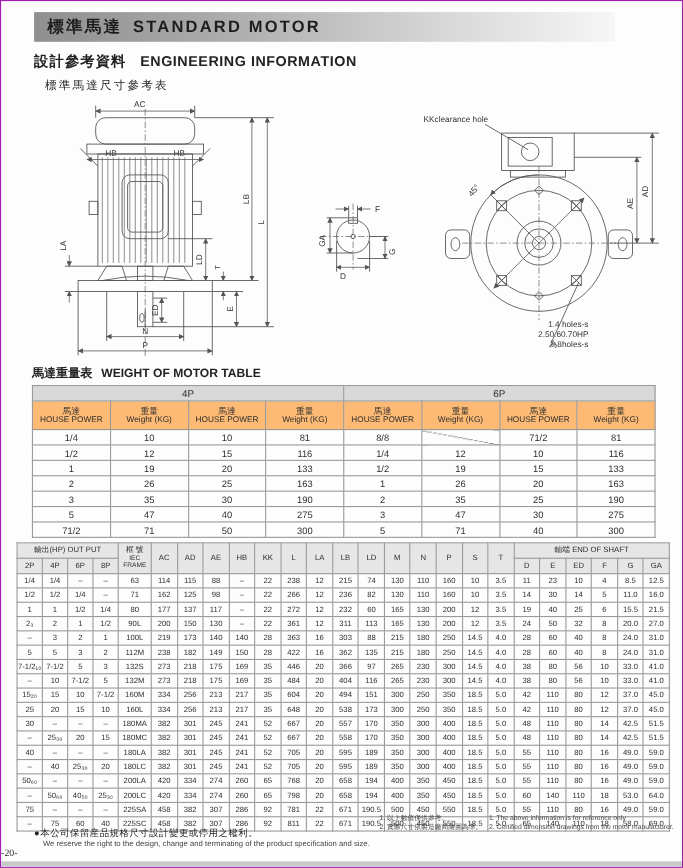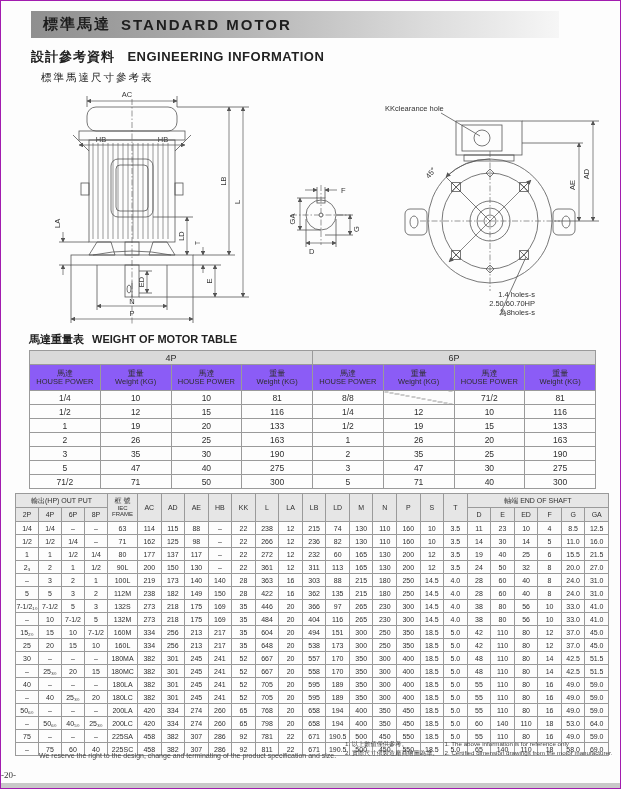--- a/index.html
+++ b/index.html
@@ -28,21 +28,21 @@
   .sv-inner{fill:#ececec;}
 
   .weight-title{position:absolute;top:331px;left:28px;font-size:11px;font-weight:bold;color:#222;white-space:nowrap;}
   .weight-title .zh{margin-right:5px;}
 
   table{border-collapse:collapse;table-layout:fixed;text-align:center;color:#2e2e2e;}
   th,td{padding:0;}
   .weight{position:absolute;top:349px;left:28px;width:567px;border:1px solid #777;}
   .weight th,.weight td{border:1px solid #9a9a9a;font-weight:normal;}
   .weight tr.group th{height:13px;background:#d9d9d9;font-size:9px;}
-  .weight tr.cols th{height:25px;background:#8b5cf6;line-height:1.15;}
+  .weight tr.cols th{height:25px;background:#fdba74;line-height:1.15;}
   .weight .col-zh{font-size:8px;}
   .weight .col-en{font-size:7.5px;}
   .weight tbody td{height:13px;font-size:8.5px;}
   td.diag{background:linear-gradient(to top right,transparent 48.5%,#999 48.5%,#999 51.5%,transparent 51.5%);}
 
   .dims{position:absolute;top:492px;left:14px;width:594px;border:1px solid #777;}
   .dims th,.dims td{border:1px solid #9a9a9a;}
   .dims thead th{background:#e6e6e6;font-size:7px;font-weight:normal;height:13px;line-height:1;}
   .dims .frame-th div{font-size:6px;line-height:1.1;}
   .dims .frame-th .frame-zh{font-size:7px;}
@@ -861,20 +861,21 @@
           <td>140</td>
           <td>110</td>
           <td>18</td>
           <td>58.0</td>
           <td>69.0</td>
         </tr>
       </tbody>
   </table>
 
   <div class="footnote-left">
+    <div class="zh">●本公司保留産品規格尺寸設計變更或停用之權利。</div>
     <div class="en">We reserve the right to the design, change and terminating of the product specification and size.</div>
   </div>
 
   <div class="footnote-right">
     <div>
       <div>1. 以上數值僅供參考。</div>
       <div>2. 實際尺寸依製造廠商繪圖為準。</div>
     </div>
     <div>
       <div>1. The above information is for reference only</div>

